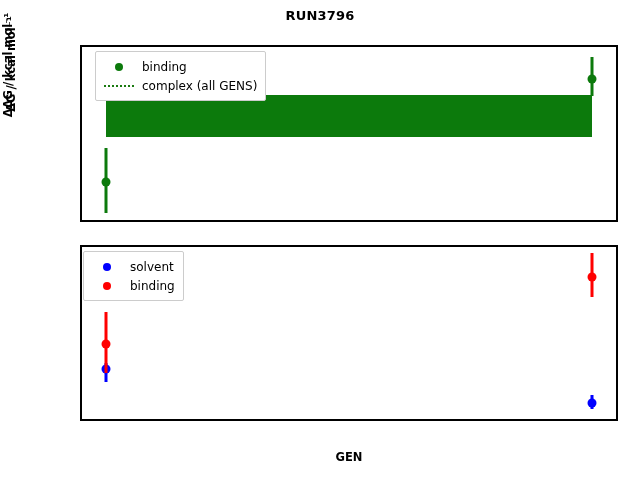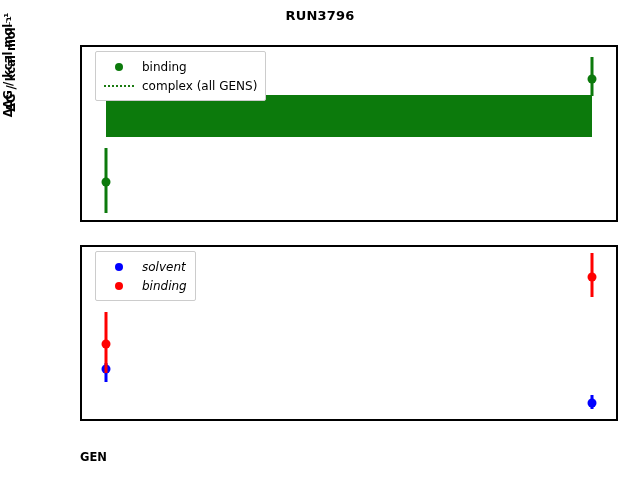--- a/index.html
+++ b/index.html
@@ -105,21 +105,21 @@
   #ylabel-bottom {
     left: -69px;
     top: 57px;
     width: 160px;
   }
   .xlabel {
     position: absolute;
     left: 80px;
     top: 450px;
     width: 538px;
-    text-align: left;
+    text-align: center;
     font-size: 11.5px;
     font-weight: bold;
     color: #000000;
   }
 
   
   .errbar {
     position: absolute;
     width: 3px;
     transform: translateX(-50%);
@@ -137,21 +137,21 @@
   .legend {
     position: absolute;
     box-sizing: border-box;
     background: #ffffff;
     border: 1px solid #cccccc;
     border-radius: 2px;
     padding: 5px 8px 5px 6px;
     box-shadow: 0 0 0 0 rgba(0,0,0,0);
   }
   #legend-top { left: 13px; top: 4px; }
-  #legend-bottom { left: 13px; top: 4px; font-style: italic; }
+  #legend-bottom { left: 1px; top: 4px; }
   .legend-row {
     display: flex;
     align-items: center;
     height: 19px;
   }
   .legend-key {
     width: 34px;
     display: flex;
     align-items: center;
     justify-content: center;

